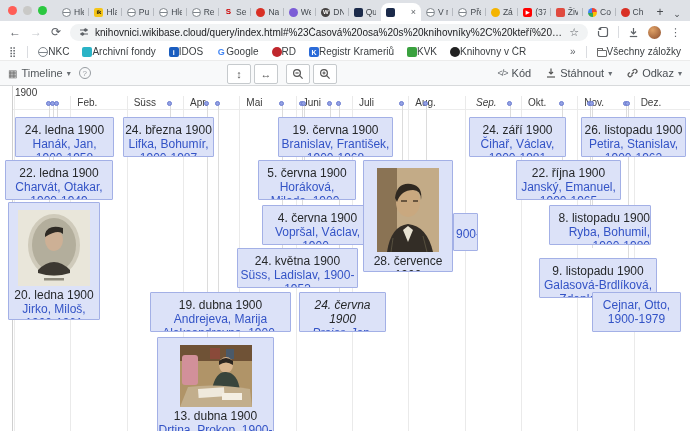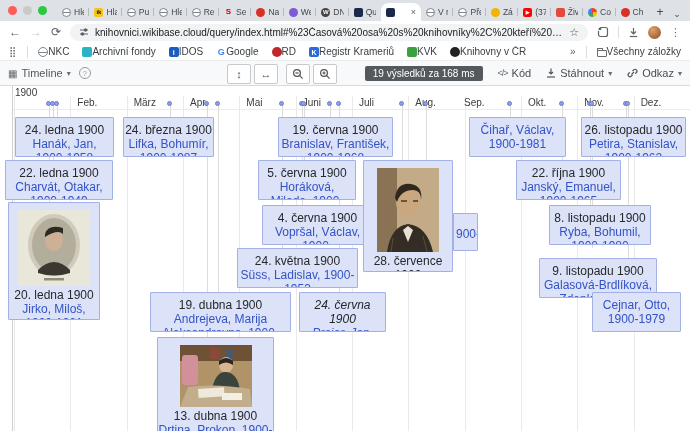--- a/index.html
+++ b/index.html
@@ -282,21 +282,20 @@
             <g stroke="#555" stroke-width="1.2" fill="none">
           <circle cx="5" cy="5" r="3.4"></circle>
               <path d="M7.7 7.7 10.6 10.6"></path>
               <path d="M3.4 5h3.2M5 3.4v3.2"></path>
             </g>
           </svg>
       </span>
     </span>
 
     <span class="tbright">
-      <span class="badge">19 výsledků za 168 ms</span>
       <span class="tb-link">
         <span class="codeglyph">&lt;/&gt;</span>
         <span>Kód</span>
       </span>
       <span class="tb-link">
         <svg width="10" height="10" viewBox="0 0 10 10">
             <g stroke="#555" stroke-width="1.2" fill="none">
           <path d="M5 0.5v5M3 4 5 6l2-2"></path>
               <path d="M1 9h8"></path>
             </g>
@@ -332,27 +331,27 @@
         <div class="gridv" style="left: 351.98px;"></div>
         <div class="gridv" style="left: 408.31px;"></div>
         <div class="gridv" style="left: 464.64px;"></div>
         <div class="gridv" style="left: 520.97px;"></div>
         <div class="gridv" style="left: 577.3px;"></div>
         <div class="gridv" style="left: 633.63px;"></div>
       </div>
     <div id="tl-months">
         <div class="month" style="left: 14px; margin-top: 24px;">Jan.</div>
         <div class="month" style="left: 70.33px;">Feb.</div>
-        <div class="month" style="left: 126.66px;">März</div>
+        <div class="month" style="left: 126.66px;">Süss</div>
         <div class="month" style="left: 182.99px;">Apr.</div>
         <div class="month" style="left: 239.32px;">Mai</div>
         <div class="month" style="left: 295.65px;">Juni</div>
         <div class="month" style="left: 351.98px;">Juli</div>
         <div class="month" style="left: 408.31px;">Aug.</div>
-        <div class="month" style="left: 457px;">Sep.</div>
+        <div class="month" style="left: 469px; font-style: italic;">Sep.</div>
         <div class="month" style="left: 520.97px;">Okt.</div>
         <div class="month" style="left: 577.3px;">Nov.</div>
         <div class="month" style="left: 633.63px;">Dez.</div>
       </div>
     <div id="tl-stems">
         <div class="stem" style="left: 57px; top: 19px; height: 12px;"></div>
         <div class="stem" style="left: 53px; top: 19px; height: 55px;"></div>
         <div class="stem" style="left: 49px; top: 19px; height: 97px;"></div>
         <div class="stem" style="left: 170px; top: 19px; height: 12px;"></div>
         <div class="stem" style="left: 207px; top: 19px; height: 232px;"></div>
@@ -473,27 +472,28 @@
             <path d="M18 30 Q20 14 34 16 Q46 18 44 32 Q44 22 36 22 Q24 22 20 34 Z" fill="#2f2820"></path>
             <path d="M24 33 h6 M36 33 h5" stroke="#4a3a2a" stroke-width="1.4" fill="none"></path>
           </svg>
           <div class="cdate">28. července 1900</div>
           <div class="cname">Knap, Josef, 1900-1973</div>
         </div>
         <div class="card frag" style="left: 453px; top: 127px; width: 25px; height: 38px;">
           <div class="cname">900-</div>
         </div>
         <div class="card" style="left: 469px; top: 31px; width: 97px; height: 40px;">
+          <div class="cdate">24. září 1900</div>
           <div class="cname">Čihař, Václav, 1900-1981</div>
         </div>
         <div class="card" style="left: 516px; top: 74px; width: 105px; height: 40px;">
           <div class="cdate">22. října 1900</div>
           <div class="cname">Janský, Emanuel, 1900-1965</div>
         </div>
-        <div class="card" style="left: 549px; top: 119px; width: 102px; height: 40px;">
+        <div class="card" style="left: 549px; top: 119px; width: 102px; height: 40px; text-align: right;">
           <div class="cdate">8. listopadu 1900</div>
           <div class="cname">Ryba, Bohumil, 1900-1980</div>
         </div>
         <div class="card" style="left: 539px; top: 172px; width: 118px; height: 40px; text-align: center;">
           <div class="cdate">9. listopadu 1900</div>
           <div class="cname">Galasová-Brdlíková, Zdenka, 1900-</div>
         </div>
         <div class="card" style="left: 581px; top: 31px; width: 105px; height: 40px;">
           <div class="cdate">26. listopadu 1900</div>
           <div class="cname">Petira, Stanislav, 1900-1962</div>

